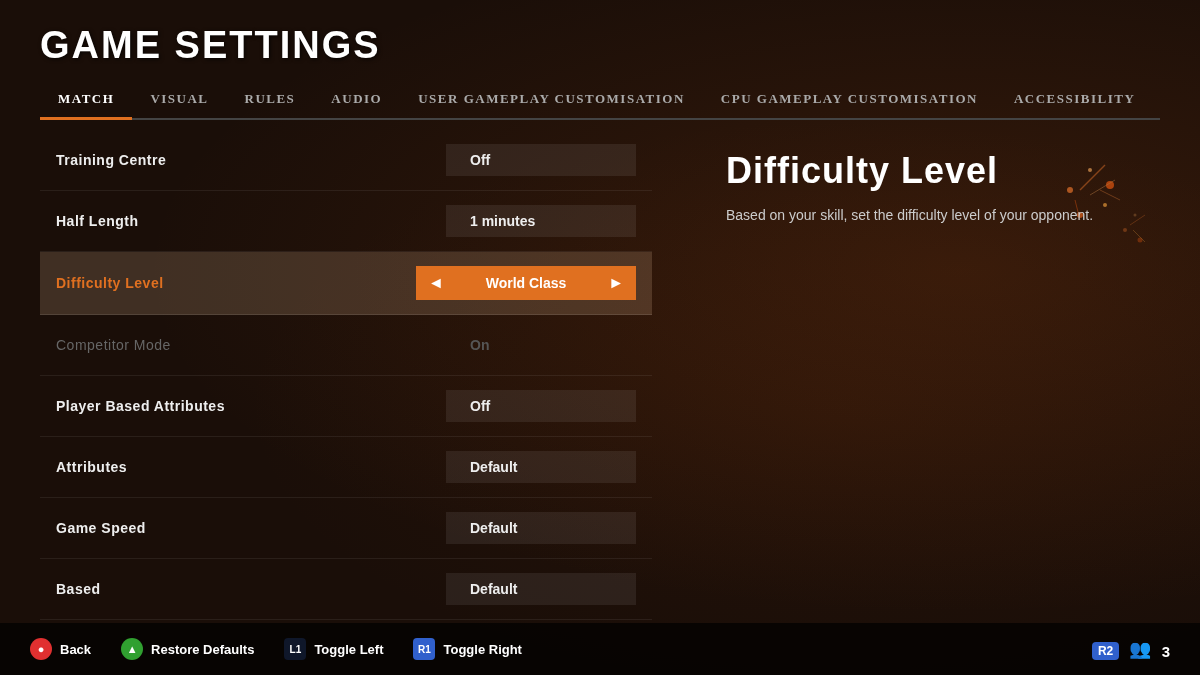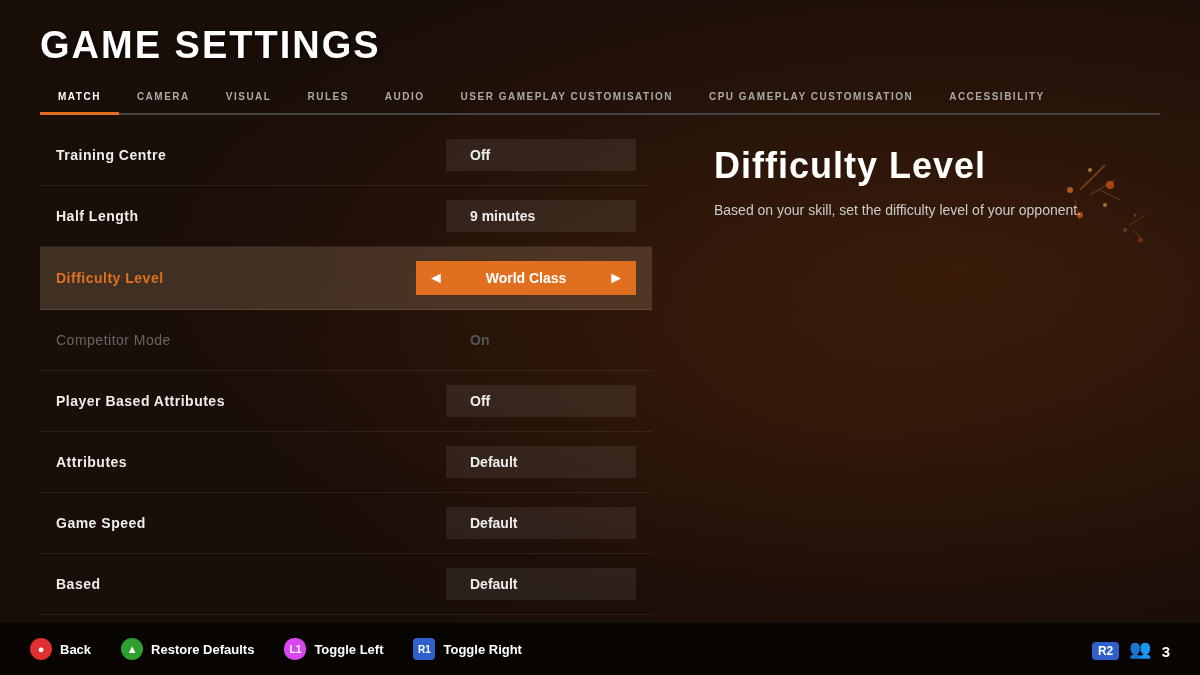--- a/index.html
+++ b/index.html
@@ -50,41 +50,42 @@
     .tabs {
       display: flex;
       align-items: flex-end;
       border-bottom: 2px solid #444;
       margin-bottom: 0;
       gap: 0;
     }
 
     .tab {
       padding: 8px 18px 10px 18px;
-      font-size: 10px;
+      font-size: 13px;
       font-weight: 700;
       letter-spacing: 1.5px;
       text-transform: uppercase;
       color: #aaa;
       cursor: pointer;
       border-bottom: 3px solid transparent;
       margin-bottom: -2px;
       white-space: nowrap;
+      font-family: Liberation Serif, serif;
     }
 
     .tab.active {
       color: #fff;
       border-bottom: 3px solid #e07020;
     }
 
     
     .main-area {
       display: flex;
       flex: 1;
-      gap: 4px;
+      gap: 16px;
       margin-top: 0;
       overflow: hidden;
     }
 
     
     .settings-panel {
       width: 620px;
       flex-shrink: 0;
       padding-top: 10px;
       overflow-y: auto;
@@ -240,22 +241,22 @@
       align-items: center;
       justify-content: center;
       font-size: 11px;
       font-weight: 900;
       flex-shrink: 0;
     }
 
     .btn-icon.red { background: #e03030; }
     .btn-icon.green { background: #30a030; }
     .btn-icon.blue-sq {
-      background: #d946ef;
-      border-radius: 10px;
+      background: #0f172a;
+      border-radius: 4px;
       font-size: 10px;
       font-weight: 900;
     }
     .btn-icon.blue-sq2 {
       background: #3060cc;
       border-radius: 4px;
       font-size: 10px;
       font-weight: 900;
     }
 
@@ -310,40 +311,39 @@
   </g>
 </svg>
 
 <div class="content-wrapper">
 
   <div class="page-title">GAME SETTINGS</div>
 
   <nav class="tabs">
 
   <div class="tab active">MATCH</div>
-      <div class="tab">CAMERA</div>
       <div class="tab">VISUAL</div>
       <div class="tab">RULES</div>
       <div class="tab">AUDIO</div>
       <div class="tab">USER GAMEPLAY CUSTOMISATION</div>
       <div class="tab">CPU GAMEPLAY CUSTOMISATION</div>
       <div class="tab">ACCESSIBILITY</div>
     </nav>
 
   <div class="main-area">
 
     <div class="settings-panel">
 
     <div class="setting-row">
           <div class="setting-label">Training Centre</div>
           <div class="setting-value">Off</div>
         </div>
         <div class="setting-row">
           <div class="setting-label">Half Length</div>
-          <div class="setting-value">9 minutes</div>
+          <div class="setting-value">1 minutes</div>
         </div>
         <div class="setting-row selected">
           <div class="setting-label highlighted">Difficulty Level</div>
           <div class="setting-value-selector">
             <div class="selector-arrow">◄</div>
             <div class="selector-label">World Class</div>
             <div class="selector-arrow">►</div>
           </div>
         </div>
         <div class="setting-row">

